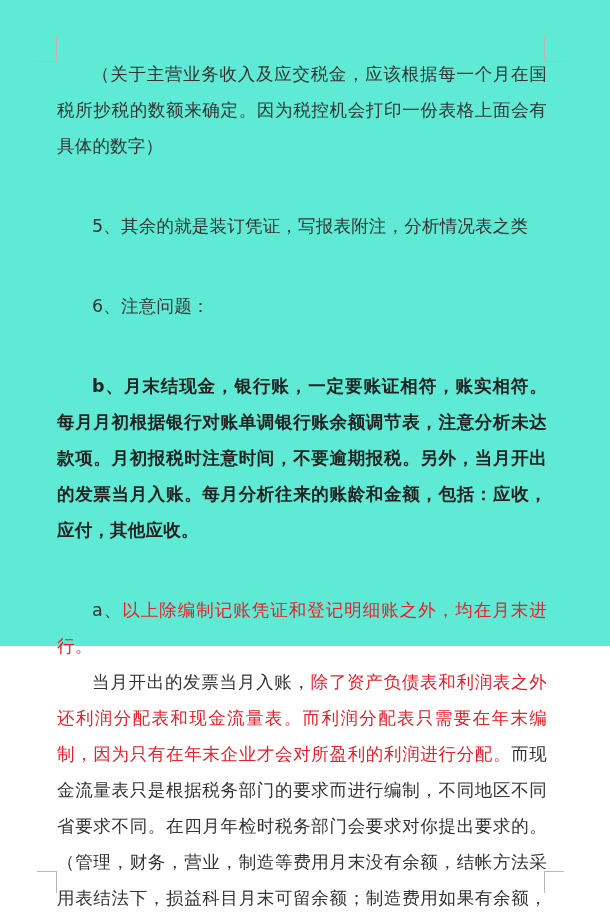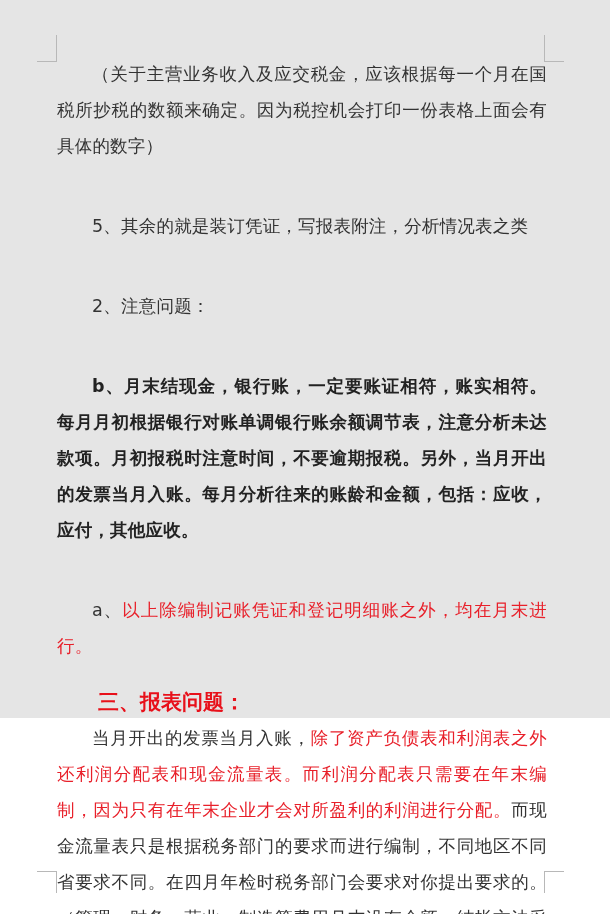--- a/index.html
+++ b/index.html
@@ -11,22 +11,22 @@
       width: 610px;
       height: 914px;
       position: relative;
       overflow: hidden;
       font-family: "DejaVu Sans", "Liberation Sans", sans-serif;
       color: #333333;
     }
     .page {
       position: absolute;
       left: 0; top: 0;
-      width: 610px; height: 718px;
-      background: #e5e5e5;
+      width: 610px; height: 646px;
+      background: #5eead4;
     }
     .corner {
       position: absolute;
       width: 20px;
       height: 27px;
       box-sizing: border-box;
     }
     .corner.tl { left: 37px; top: 35px; border-right: 1px solid #b8b8b8; border-bottom: 1px solid #b8b8b8; }
     .corner.tr { left: 544px; top: 35px; border-left: 1px solid #b8b8b8; border-bottom: 1px solid #b8b8b8; }
     .corner.bl { left: 37px; top: 871px; border-right: 1px solid #b8b8b8; border-top: 1px solid #b8b8b8; height: 22px; }
@@ -67,23 +67,22 @@
   <div class="corner tl"></div>
   <div class="corner tr"></div>
   <div class="corner bl"></div>
   <div class="corner br"></div>
 
   <div class="content">
     <p class="para indent">（关于主营业务收入及应交税金，应该根据每一个月在国税所抄税的数额来确定。因为税控机会打印一份表格上面会有具体的数字）</p>
 
     <p class="para indent gap-lg">5、其余的就是装订凭证，写报表附注，分析情况表之类</p>
 
-    <p class="para indent gap-lg">2、注意问题：</p>
+    <p class="para indent gap-lg">6、注意问题：</p>
 
     <p class="para indent bold gap-lg">b、月末结现金，银行账，一定要账证相符，账实相符。每月月初根据银行对账单调银行账余额调节表，注意分析未达款项。月初报税时注意时间，不要逾期报税。另外，当月开出的发票当月入账。每月分析往来的账龄和金额，包括：应收，应付，其他应收。</p>
 
     <p class="para indent gap-lg"><span>a、</span><span class="red">以上除编制记账凭证和登记明细账之外，均在月末进行。</span></p>
 
-    <h2 class="heading">三、报表问题：</h2>
 
     <p class="para indent after-heading"><span>当月开出的发票当月入账，</span><span class="red">除了资产负债表和利润表之外还利润分配表和现金流量表。而利润分配表只需要在年末编制，因为只有在年末企业才会对所盈利的利润进行分配。</span><span>而现金流量表只是根据税务部门的要求而进行编制，不同地区不同省要求不同。在四月年检时税务部门会要求对你提出要求的。（管理，财务，营业，制造等费用月末没有余额，结帐方法采用表结法下，损益科目月末可留余额；制造费用如果有余额，是属于在产品的</span></p>
   </div>
 </div>
 
 </body></html>

